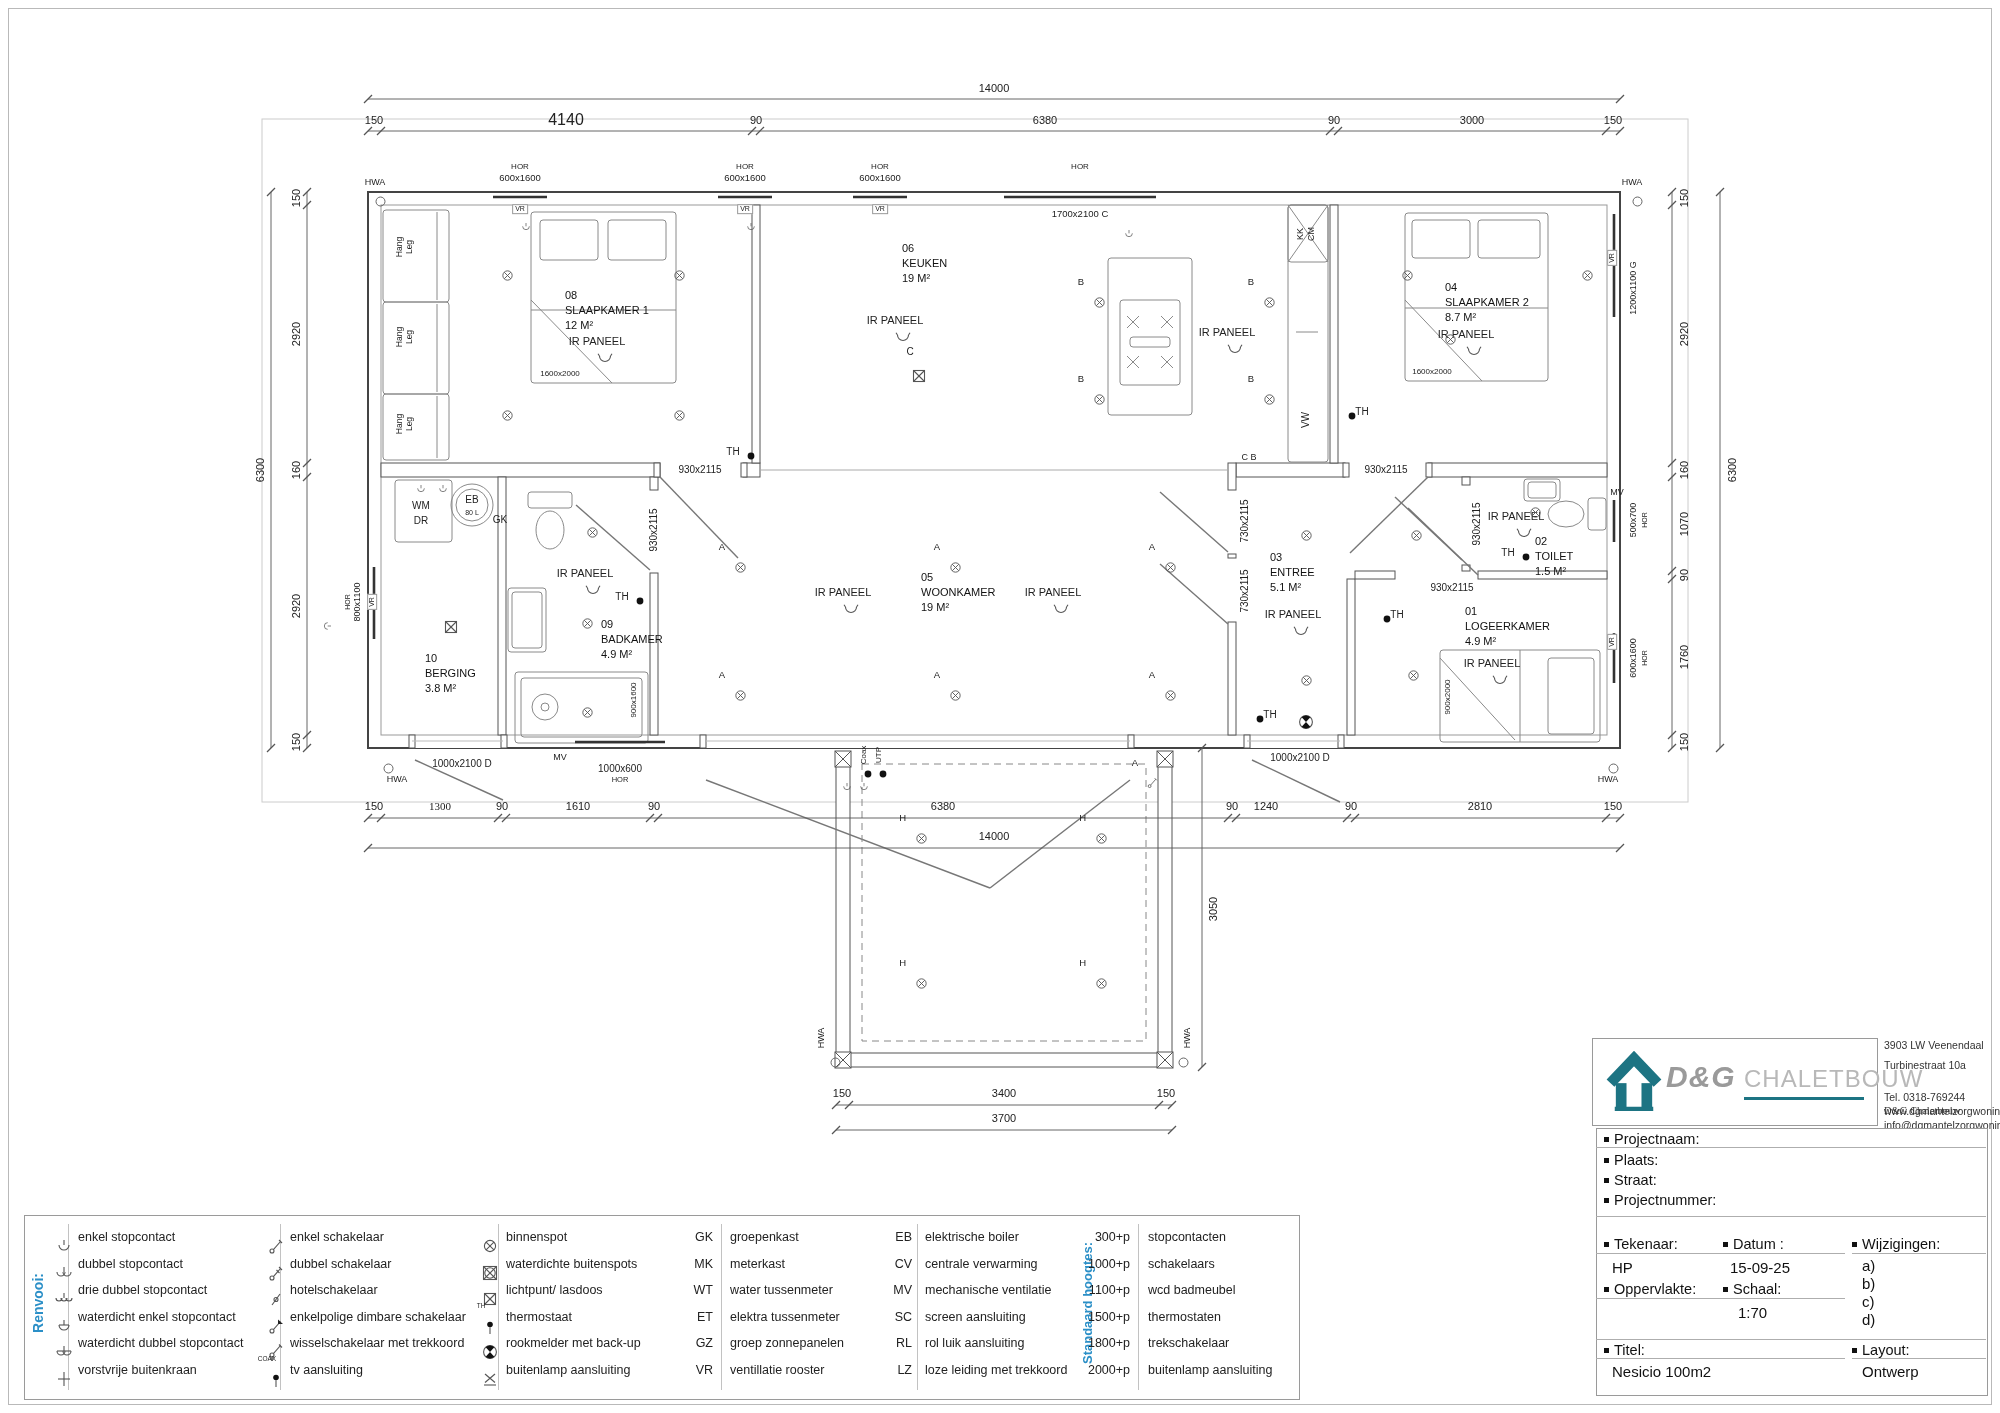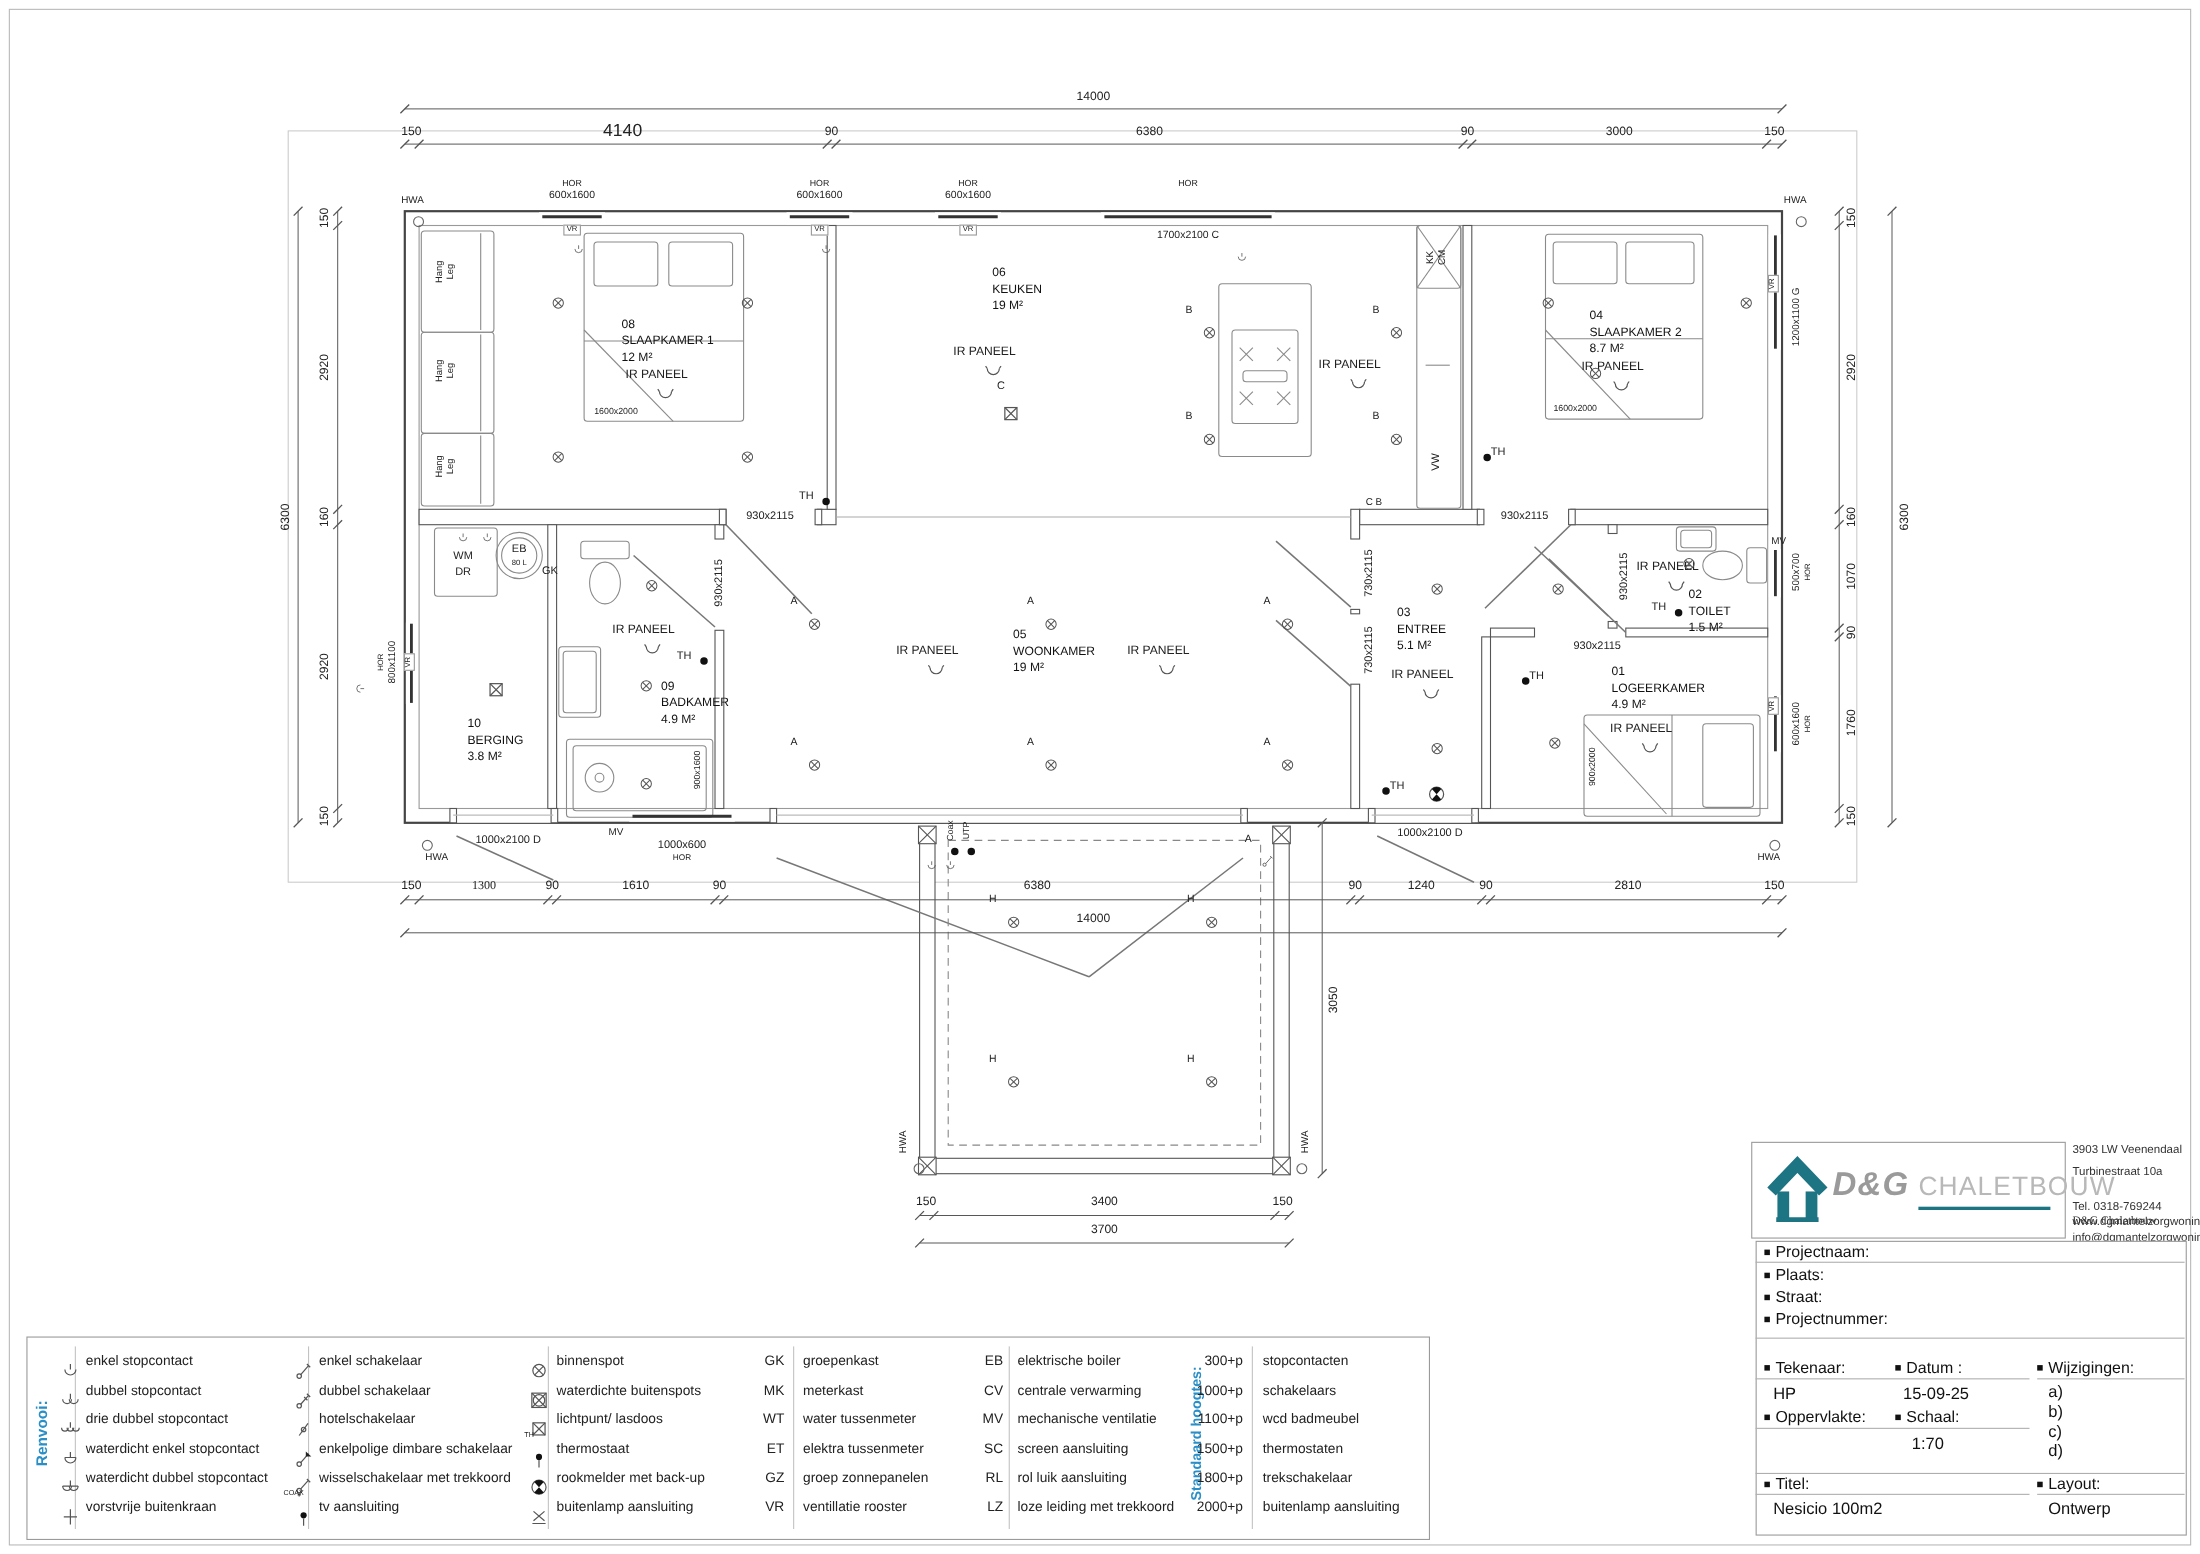--- a/index.html
+++ b/index.html
@@ -244,21 +244,21 @@
       <span class="ann" style="left: 1334px; top: 120px; font-size: 11px; transform: translate(-50%, -50%);">90</span>
       <span class="ann" style="left: 1472px; top: 120px; font-size: 11px; transform: translate(-50%, -50%);">3000</span>
       <span class="ann" style="left: 1613px; top: 120px; font-size: 11px; transform: translate(-50%, -50%);">150</span>
       <span class="ann" style="left: 374px; top: 806px; font-size: 11px; transform: translate(-50%, -50%);">150</span>
       <span class="ann" style="left: 440px; top: 806px; font-size: 11px; transform: translate(-50%, -50%); font-family: Liberation Serif, serif;">1300</span>
       <span class="ann" style="left: 502px; top: 806px; font-size: 11px; transform: translate(-50%, -50%);">90</span>
       <span class="ann" style="left: 578px; top: 806px; font-size: 11px; transform: translate(-50%, -50%);">1610</span>
       <span class="ann" style="left: 654px; top: 806px; font-size: 11px; transform: translate(-50%, -50%);">90</span>
       <span class="ann" style="left: 943px; top: 806px; font-size: 11px; transform: translate(-50%, -50%);">6380</span>
       <span class="ann" style="left: 1232px; top: 806px; font-size: 11px; transform: translate(-50%, -50%);">90</span>
-      <span class="ann" style="left: 1292px; top: 806px; font-size: 11px; transform: translate(-50%, -50%);">1240</span>
+      <span class="ann" style="left: 1266px; top: 806px; font-size: 11px; transform: translate(-50%, -50%);">1240</span>
       <span class="ann" style="left: 1351px; top: 806px; font-size: 11px; transform: translate(-50%, -50%);">90</span>
       <span class="ann" style="left: 1480px; top: 806px; font-size: 11px; transform: translate(-50%, -50%);">2810</span>
       <span class="ann" style="left: 1613px; top: 806px; font-size: 11px; transform: translate(-50%, -50%);">150</span>
       <span class="ann" style="left: 994px; top: 836px; font-size: 11px; transform: translate(-50%, -50%);">14000</span>
       <span class="ann" style="left: 296px; top: 198px; font-size: 11px; transform: translate(-50%, -50%) rotate(-90deg);">150</span>
       <span class="ann" style="left: 296px; top: 334px; font-size: 11px; transform: translate(-50%, -50%) rotate(-90deg);">2920</span>
       <span class="ann" style="left: 296px; top: 470px; font-size: 11px; transform: translate(-50%, -50%) rotate(-90deg);">160</span>
       <span class="ann" style="left: 296px; top: 606px; font-size: 11px; transform: translate(-50%, -50%) rotate(-90deg);">2920</span>
       <span class="ann" style="left: 296px; top: 742px; font-size: 11px; transform: translate(-50%, -50%) rotate(-90deg);">150</span>
       <span class="ann" style="left: 260px; top: 470px; font-size: 11px; transform: translate(-50%, -50%) rotate(-90deg);">6300</span>

